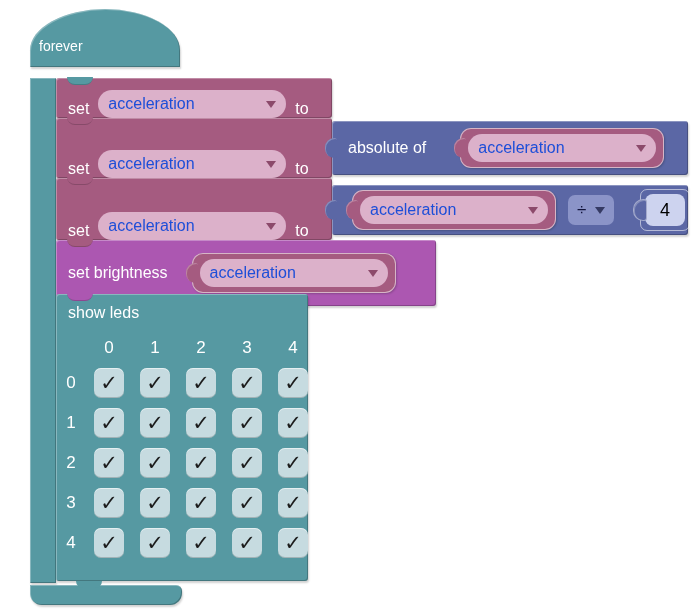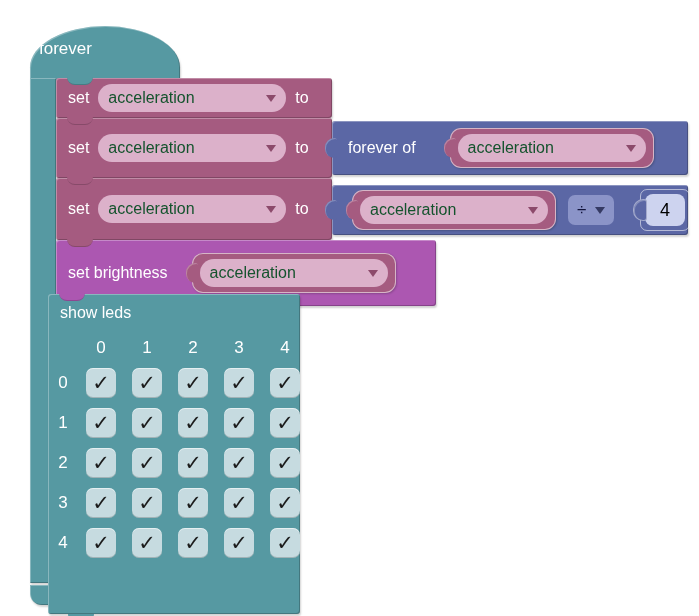--- a/index.html
+++ b/index.html
@@ -10,33 +10,33 @@
        color:#fff;font-size:16px;border-radius:3px;
        box-shadow:inset 1px 1px 0 rgba(255,255,255,0.30), inset -1px -1px 0 rgba(0,0,0,0.22),
                   1px 2px 2px rgba(0,0,0,0.18);}
   .teal{background:#5699A2;}
   .rose{background:#A55B80;}
   .red{background:#A55B5B;}
   .blue{background:#5B67A5;}
   .orchid{background:#AC57B1;}
 
   
-  .hat{left:30px;top:26px;width:150px;height:58px;border-radius:76px 76px 0 0 / 42px 42px 0 0;
-       align-items:center;padding:0 0 13px 9px;font-size:17px;}
+  .hat{left:30px;top:9px;width:150px;height:58px;border-radius:76px 76px 0 0 / 42px 42px 0 0;
+       align-items:flex-end;padding:0 0 13px 9px;font-size:14px;}
   .spine{left:30px;top:78px;width:26px;height:505px;border-radius:0;}
   .bottombar{left:30px;top:585px;width:152px;height:20px;border-radius:0 6px 12px 12px;}
 
   
   .notch{position:absolute;top:-1px;left:11px;width:26px;height:7px;border-radius:0 0 8px 8px;
          border-bottom:1px solid rgba(0,0,0,0.18);}
   .tab-bottom{position:absolute;left:20px;bottom:-7px;width:26px;height:7px;background:#5699A2;
               border-radius:0 0 8px 8px;}
 
   
-  .pill{display:flex;align-items:center;justify-content:space-between;gap:8px;color:#14532d;
+  .pill{display:flex;align-items:center;justify-content:space-between;gap:8px;color:#1d4ed8;
         background:#DCB1CA;border-radius:15px;height:28px;padding:0 10px;cursor:pointer;}
   .pill.wide{min-width:168px;}
   .tri{width:0;height:0;border-left:5px solid transparent;border-right:5px solid transparent;
        border-top:7px solid #8C4A6B;}
 
   
   .nub{position:absolute;left:-7px;top:50%;transform:translateY(-50%);width:12px;height:20px;
        border-radius:10px 3px 3px 10px;box-shadow:inset 1px 1px 0 rgba(255,255,255,0.25);}
   .nub.red{background:#A55B5B;} .nub.blue{background:#5B67A5;} .nub.rose{background:#A55B80;}
 
@@ -56,24 +56,24 @@
   .pill.op .tri{border-top-color:#353A63;}
 
   
   .numslot{position:relative;display:flex;align-items:center;border:1px solid rgba(255,255,255,0.55);
            border-radius:7px;padding:4px;margin-left:14px;}
   .numslot .nub{left:-8px;border:1px solid rgba(255,255,255,0.45);}
   .numval{background:#CDD3EF;border-radius:8px;min-width:30px;height:32px;display:flex;
           align-items:center;justify-content:center;color:#000;font-size:18px;padding:0 5px;}
 
   
-  .setrow{left:56px;width:276px;padding:0 24px 0 12px;gap:9px;}
-
-  
-  .ledsblk{left:48px;top:294px;width:252px;height:320px;display:block;padding:10px 0 0 8px;}
+  .setrow{left:56px;width:276px;padding:0 24px 0 12px;gap:9px;align-items:flex-end;}
+
+  
+  .ledsblk{left:56px;top:294px;width:252px;height:287px;display:block;padding:10px 0 0 8px;}
   .ledgrid{display:grid;grid-template-columns:14px repeat(5,30px);column-gap:16px;row-gap:10px;
            margin-top:16px;align-items:center;justify-items:center;}
   .hdr,.rowlbl{color:#fff;font-size:17px;}
   .cb{width:30px;height:30px;background:#C6DBE0;border-radius:7px;display:flex;align-items:center;
       justify-content:center;color:#1B1B1B;font-size:21px;cursor:pointer;
       box-shadow:inset 0 1px 0 rgba(255,255,255,0.55), inset 0 -1px 0 rgba(0,0,0,0.18);}
   .lbl{white-space:nowrap;}
 </style>
 </head>
 <body>
@@ -102,21 +102,21 @@
     <span class="lbl">set</span>
     <div class="pill wide">
       <span>acceleration</span>
       <span class="tri"></span>
     </div>
     <span class="lbl">to</span>
   </div>
 
   <div class="blk blue" style="left:332px;top:121px;width:356px;height:54px;padding:0 10px 0 16px;gap:12px;">
     <div class="nub blue"></div>
-    <span class="lbl">forever of</span>
+    <span class="lbl">absolute of</span>
     <div class="varblk" style="margin-left:22px;">
       <div class="nub rose"></div>
       <div class="pill">
         <span>acceleration</span>
         <span class="tri"></span>
       </div>
     </div>
   </div>
 
   <div class="blk rose setrow" style="top:178px;height:62px;">

